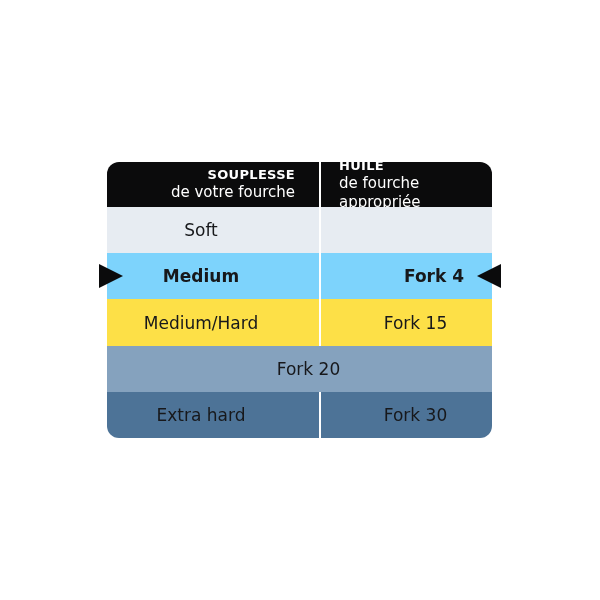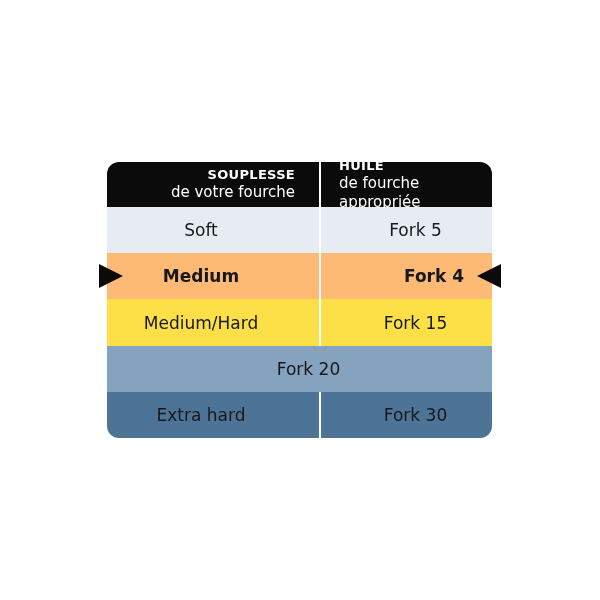--- a/index.html
+++ b/index.html
@@ -113,24 +113,23 @@
         <span class="col-subtitle">de votre fourche</span>
       </div>
       <div class="cell-right">
         <span class="col-title">HUILE</span>
         <span class="col-subtitle">de fourche appropriée</span>
       </div>
     </div>
 
     <div class="trow" style="background: rgb(231, 236, 242);">
       <div class="cell-left">Soft</div>
-      <div class="cell-right">Fork 5</div>
     </div>
 
-    <div class="trow highlighted" style="background: #fdba74; gap: 37px;">
+    <div class="trow highlighted" style="background: #7dd3fc; gap: 37px;">
       <div class="cell-left">Medium</div>
       <div class="cell-right">Fork 4</div>
     </div>
 
     <div class="trow" style="background: #fde047;">
       <div class="cell-left">Medium/Hard</div>
       <div class="cell-right">Fork 15</div>
     </div>
 
     <div class="trow" style="background: rgb(133, 162, 190);">

